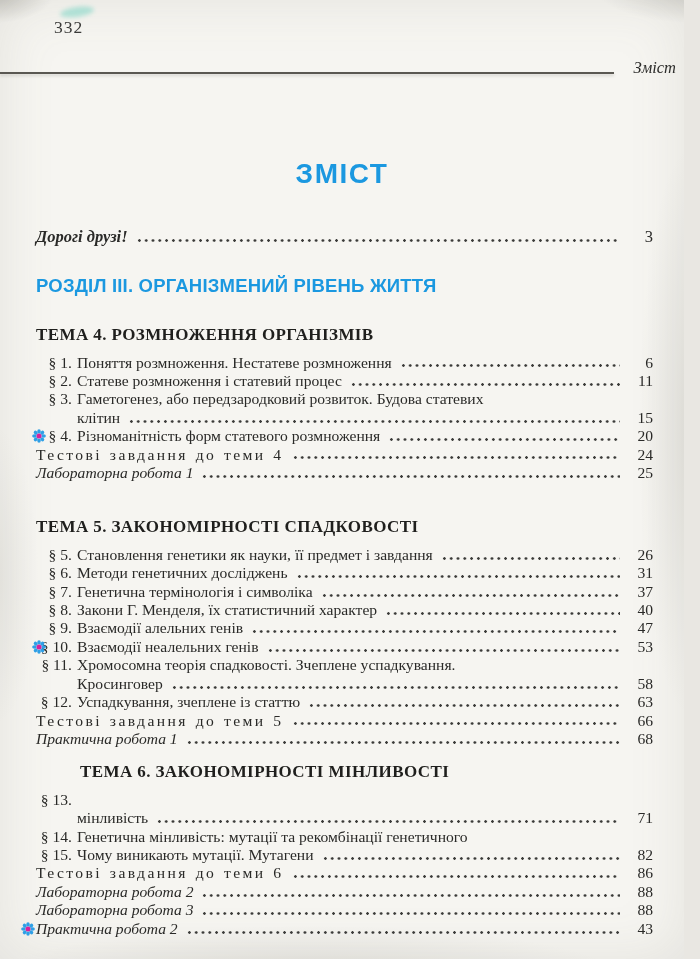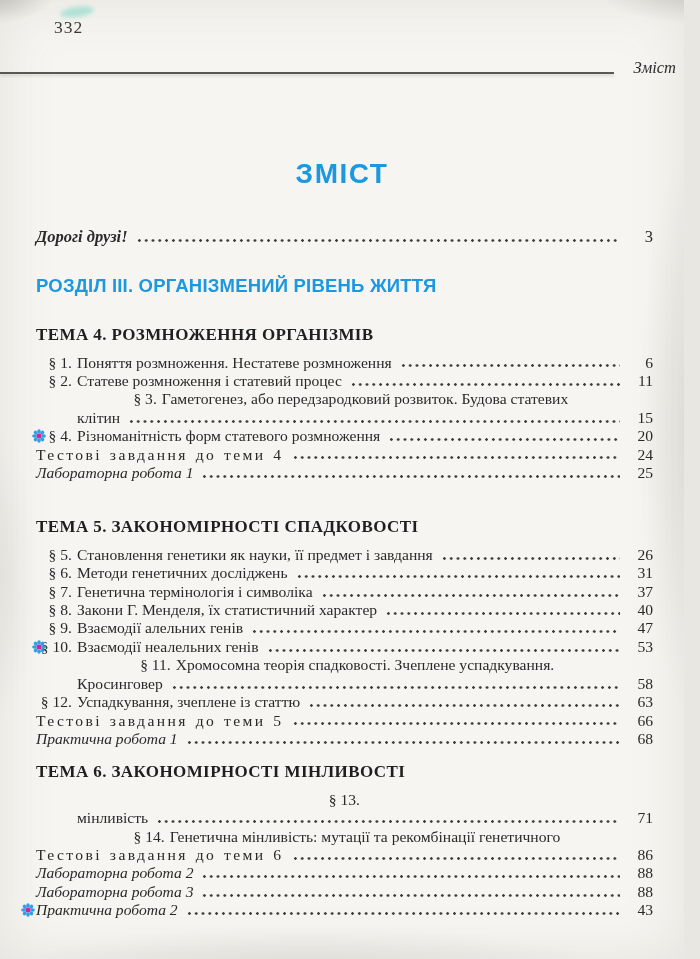--- a/index.html
+++ b/index.html
@@ -18,37 +18,37 @@
   .smudge{position:absolute;top:7px;left:60px;width:34px;height:10px;border-radius:50%;
     background:#49c9b4;opacity:.38;filter:blur(2px);transform:rotate(-8deg);}
   .pagenum{position:absolute;top:17px;left:54px;font-size:17.5px;letter-spacing:1px;color:#3a3a38;}
   .header{position:absolute;top:50px;left:0;width:692px;height:24px;}
   .rule{position:absolute;bottom:0;left:0;width:614px;border-bottom:2px solid #5a5852;
     box-shadow:0 2px 3px rgba(60,58,52,.18);}
   .running-head{position:absolute;right:16px;bottom:-4px;font-style:italic;font-size:16.5px;color:#2e2e2c;}
   .title{position:absolute;top:158px;left:0;width:100%;text-align:center;
     font-family:"Liberation Sans",sans-serif;font-weight:700;font-size:28px;letter-spacing:1.5px;}
   .content{position:absolute;top:227px;left:36px;right:31px;}
-  .row{position:relative;display:flex;align-items:baseline;font-size:15.6px;line-height:18.4px;justify-content:center;}
+  .row{position:relative;display:flex;align-items:baseline;font-size:15.6px;line-height:18.4px;}
   .row .lbl{flex:0 0 36px;margin-right:5px;text-align:right;white-space:pre;}
   .row .txt{white-space:pre-wrap;}
   .row .leader{flex:1 1 auto;min-width:12px;height:5px;align-self:flex-end;margin:0 7px 3.5px 8px;
     background-image:radial-gradient(circle, #3b3b39 1.15px, transparent 1.5px);
     background-size:6.8px 5px;background-repeat:repeat-x;background-position:left bottom;}
   .row .pg{flex:0 0 26px;text-align:right;}
   .row.spaced .txt{letter-spacing:2.4px;word-spacing:1.5px;}
   .row.ital .txt{font-style:italic;}
   .intro-row{font-size:16.5px;line-height:19px;}
   .intro-row .txt{font-weight:700;font-style:italic;}
   .part-heading{margin-top:30px;font-family:"Liberation Sans",sans-serif;font-weight:700;
     font-size:18.5px;letter-spacing:.2px;line-height:20px;}
   .sec-heading{font-weight:700;font-size:17px;letter-spacing:.4px;line-height:21px;color:#1f1f1d;}
   .sec-heading.t4{margin-top:28px;}
   .sec-heading.t5{margin-top:34px;}
-  .sec-heading.t6{margin-top:13px;}
+  .sec-heading.t6{margin-top:13px;margin-left:44px;}
   .group{margin-top:8.5px;}
   .flower{position:absolute;left:-4px;top:2px;width:14px;height:14px;}
   .flower.out{left:-15px;}
   .accent{color:#1b98e0;}
 </style>
 </head>
 <body>
 
 <div class="page">
 
@@ -237,20 +237,26 @@
         <span class="txt">мінливість</span>
         <span class="leader"></span>
         <span class="pg">71</span>
       </div>
 
       <div class="row">
         <span class="lbl">§ 14.</span>
         <span class="txt">Генетична мінливість: мутації та рекомбінації генетичного</span>
       </div>
 
+      <div class="row">
+        <span class="lbl">§ 15.</span>
+        <span class="txt">Чому виникають мутації. Мутагени</span>
+        <span class="leader"></span>
+        <span class="pg">82</span>
+      </div>
 
       <div class="row spaced">
         <span class="txt">Тестові завдання до теми 6</span>
         <span class="leader"></span>
         <span class="pg">86</span>
       </div>
 
       <div class="row ital">
         <span class="txt">Лабораторна робота 2</span>
         <span class="leader"></span>

